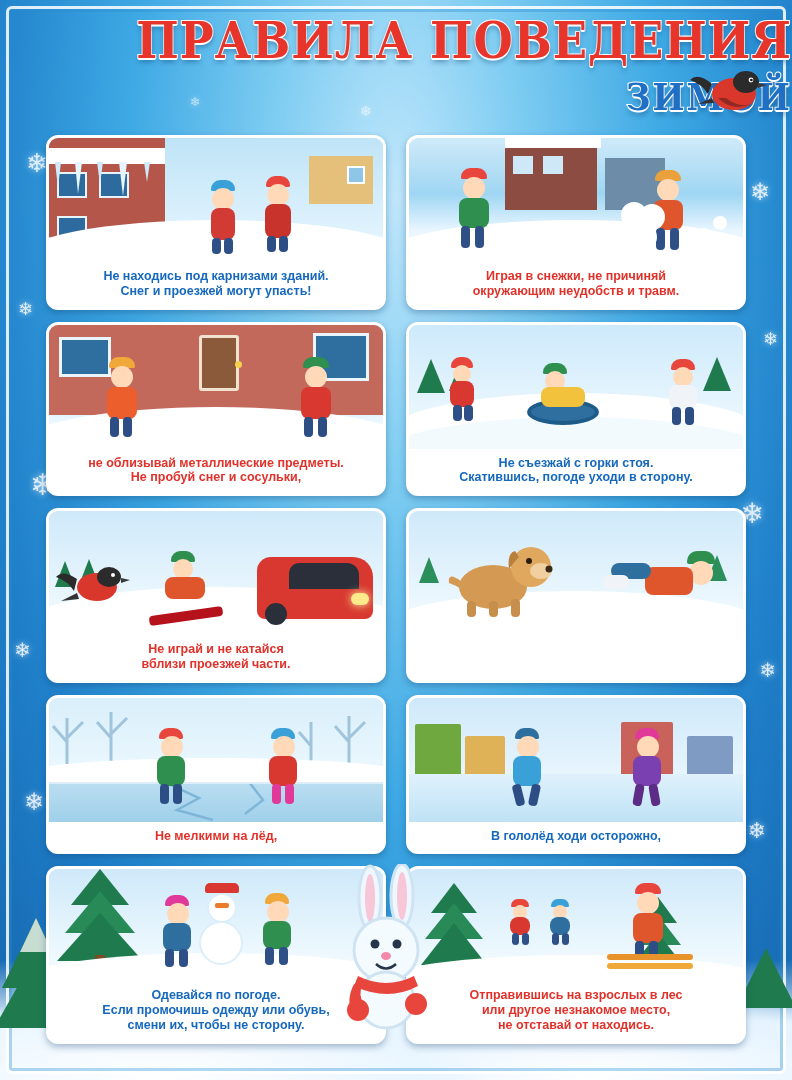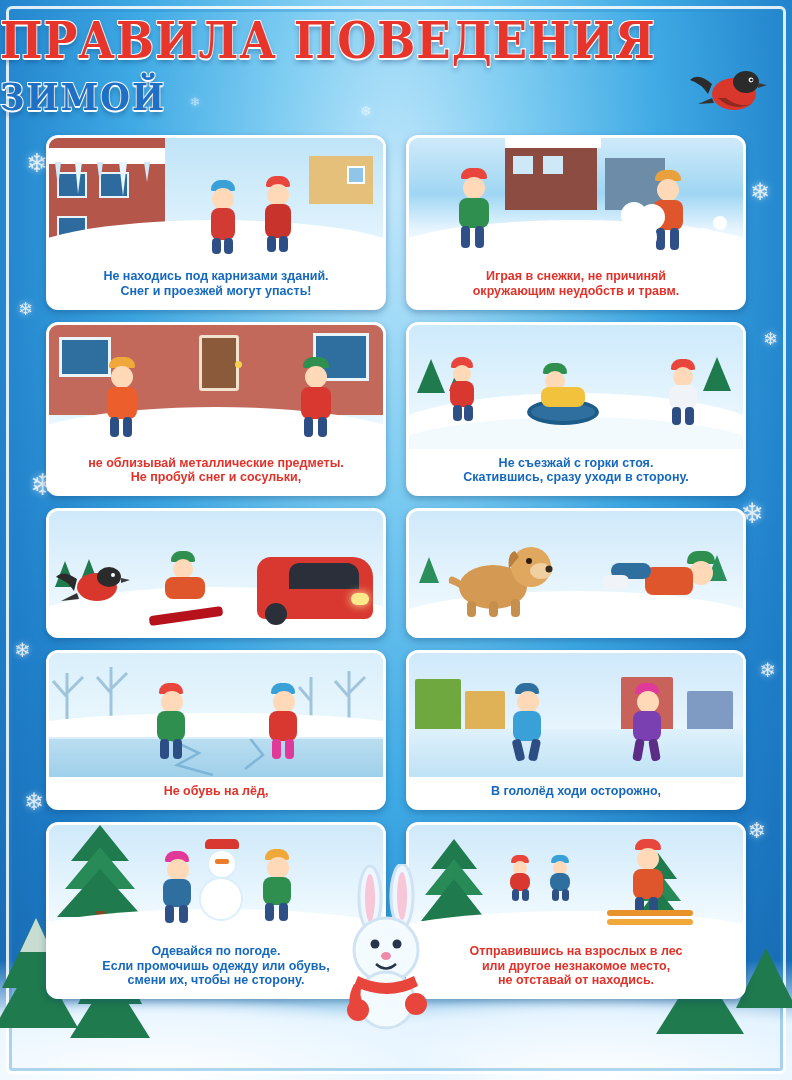--- a/index.html
+++ b/index.html
@@ -50,21 +50,21 @@
     color: #ffffff;
     opacity: .85;
     line-height: 1;
     text-shadow: 0 0 6px rgba(255,255,255,.8);
   }
 
   
   .title-wrap {
     position: relative;
     padding-top: 14px;
-    text-align: left;
+    text-align: right;
     z-index: 6;
   }
   .title-main {
     font-family: "DejaVu Serif", serif;
     font-weight: bold;
     font-size: 45px;
     letter-spacing: 1px;
     color: #e8352b;
     -webkit-text-stroke: 2px #ffffff;
     paint-order: stroke fill;
@@ -319,21 +319,21 @@
         <div class="kid" style="right:30px;bottom:20px;width:54px;height:70px;">
           <div class="hat" style="left:12px;top:0;background:#e8453c;width:24px;"></div>
           <div class="head" style="left:14px;top:8px;width:20px;height:20px;"></div>
           <div class="body" style="left:10px;top:26px;background:#f0f4f8;height:24px;width:28px;"></div>
           <div class="leg" style="left:13px;top:48px;height:18px;background:#2d4d85;"></div>
           <div class="leg" style="left:26px;top:48px;height:18px;background:#2d4d85;"></div>
         </div>
       </div>
       <div class="caption blue">
         <div>Не съезжай с горки стоя.</div>
-        <div>Скатившись, сразу уходи в сторону.</div>
+        <div>Скатившись, погоде уходи в сторону.</div>
       </div>
     </div>
 
     <div class="card">
       <div class="art">
         <div style="position:absolute;inset:0;background:linear-gradient(#cfe9fa,#f6fcff);"></div>
         <div class="fir s" style="left:6px;bottom:48px;"></div>
         <div class="fir s" style="left:30px;bottom:50px;"></div>
         <div class="snowhill" style="height:62px;"></div>
         <div style="position:absolute;right:10px;bottom:16px;width:116px;height:62px;background:#d8382f;border-radius:14px 20px 8px 8px;"></div>
@@ -347,20 +347,24 @@
         </div>
         <div style="position:absolute;left:100px;bottom:14px;width:74px;height:10px;background:#b5121b;border-radius:4px;transform:rotate(-8deg);"></div>
         <svg style="position:absolute;left:6px;bottom:24px;" width="78" height="48" viewBox="0 0 78 48">
           <ellipse cx="42" cy="24" rx="20" ry="14" fill="#d9372c"></ellipse>
           <ellipse cx="54" cy="14" rx="12" ry="10" fill="#2b2b2b"></ellipse>
           <circle cx="58" cy="12" r="2" fill="#fff"></circle>
           <path d="M66 15 l9 2 -9 3 z" fill="#3a3a3a"></path>
           <path d="M22 16 Q8 6 1 14 Q13 18 19 28 Z" fill="#2b2b2b"></path>
           <path d="M22 30 l-16 8 18 -2 z" fill="#333"></path>
         </svg>
+      </div>
+      <div class="caption red">
+        <div>Не играй и не катайся</div>
+        <div>вблизи проезжей части.</div>
       </div>
     </div>
 
     <div class="card">
       <div class="art">
         <div style="position:absolute;inset:0;background:linear-gradient(#cfe9fa,#f6fcff);"></div>
         <div class="fir s w" style="left:10px;bottom:52px;"></div>
         <div class="fir s w" style="right:16px;bottom:54px;"></div>
         <div class="snowhill" style="height:58px;"></div>
         <svg style="position:absolute;left:36px;bottom:16px;" width="110" height="82" viewBox="0 0 110 82">
@@ -411,21 +415,21 @@
         </div>
         <div class="kid" style="right:70px;bottom:12px;width:56px;height:82px;">
           <div class="hat" style="left:14px;top:0;background:#3aa0d8;width:24px;"></div>
           <div class="head" style="left:16px;top:8px;"></div>
           <div class="body" style="left:12px;top:28px;background:#d8382f;height:30px;width:28px;"></div>
           <div class="leg" style="left:15px;top:56px;height:20px;background:#e0399a;"></div>
           <div class="leg" style="left:28px;top:56px;height:20px;background:#e0399a;"></div>
         </div>
       </div>
       <div class="caption red">
-        <div>Не обувь на лёд,</div>
+        <div>Не мелкими на лёд,</div>
       </div>
     </div>
 
     <div class="card">
       <div class="art">
         <div style="position:absolute;inset:0;background:linear-gradient(#cfe9fa,#f6fcff);"></div>
         <div class="bldg" style="left:6px;bottom:46px;width:46px;height:52px;background:#6fa83f;"></div>
         <div class="bldg" style="left:56px;bottom:46px;width:40px;height:40px;background:#e0b257;"></div>
         <div class="bldg" style="right:70px;bottom:46px;width:52px;height:54px;background:#c8625a;"></div>
         <div class="bldg" style="right:10px;bottom:46px;width:46px;height:40px;background:#7f9bc4;"></div>

